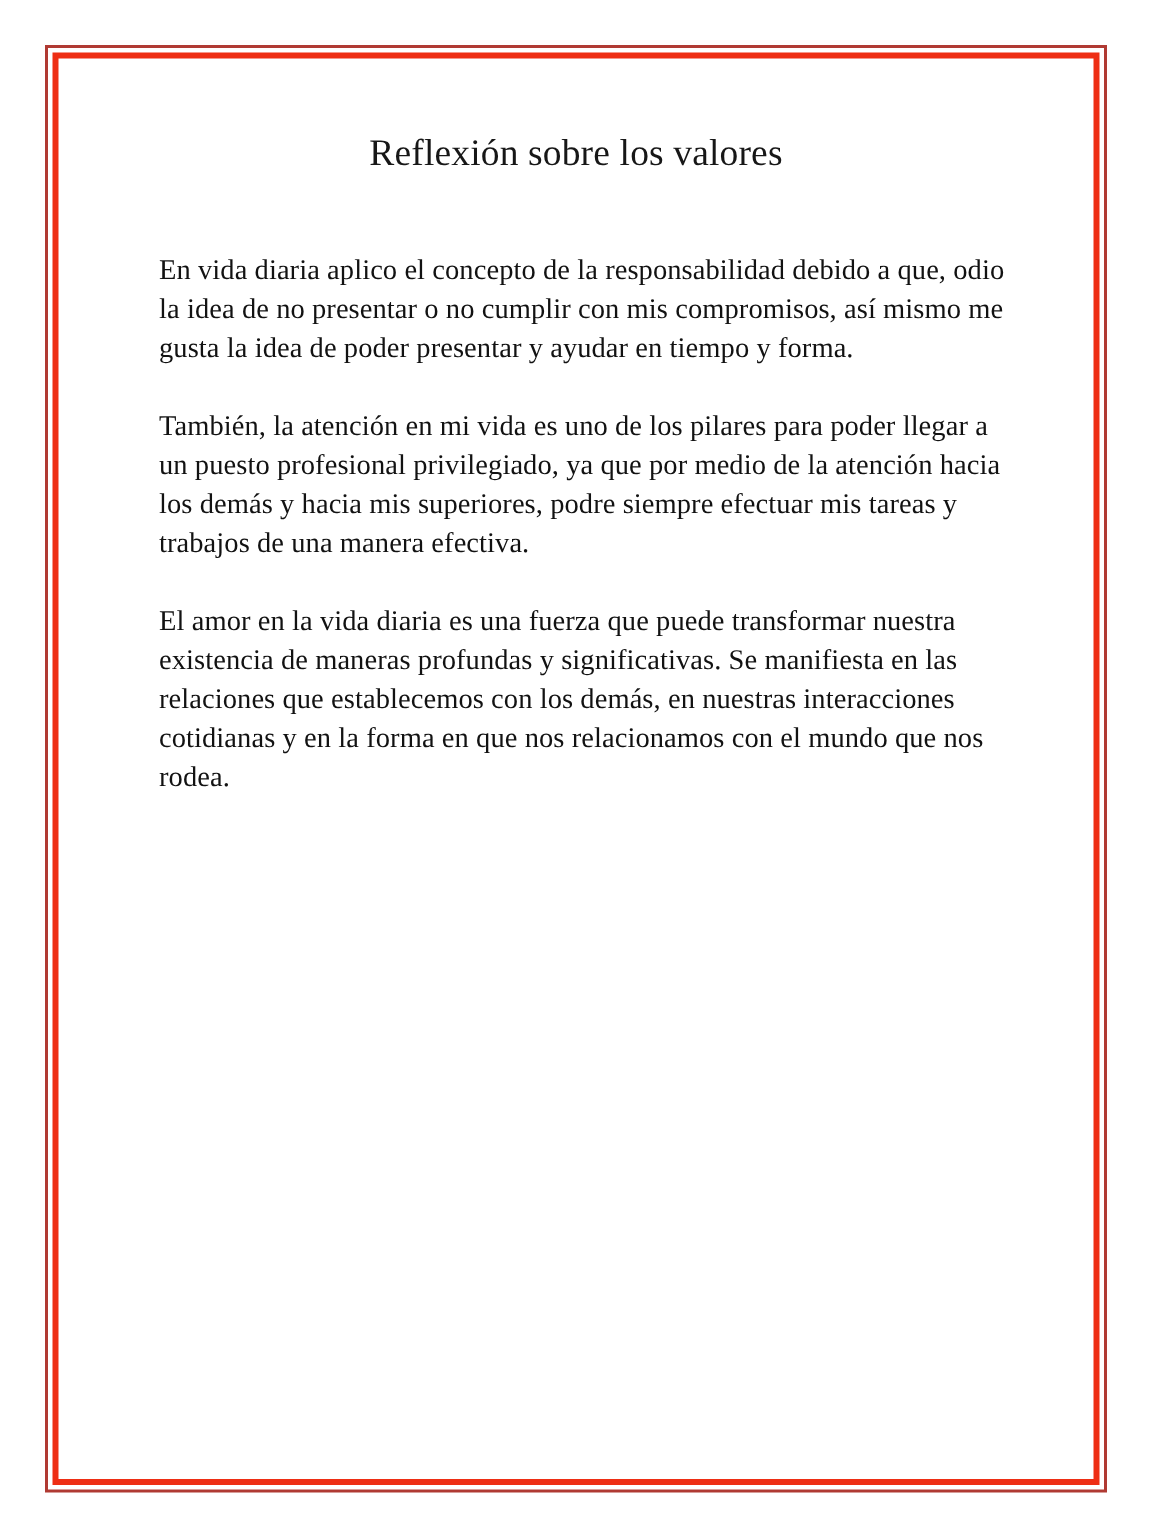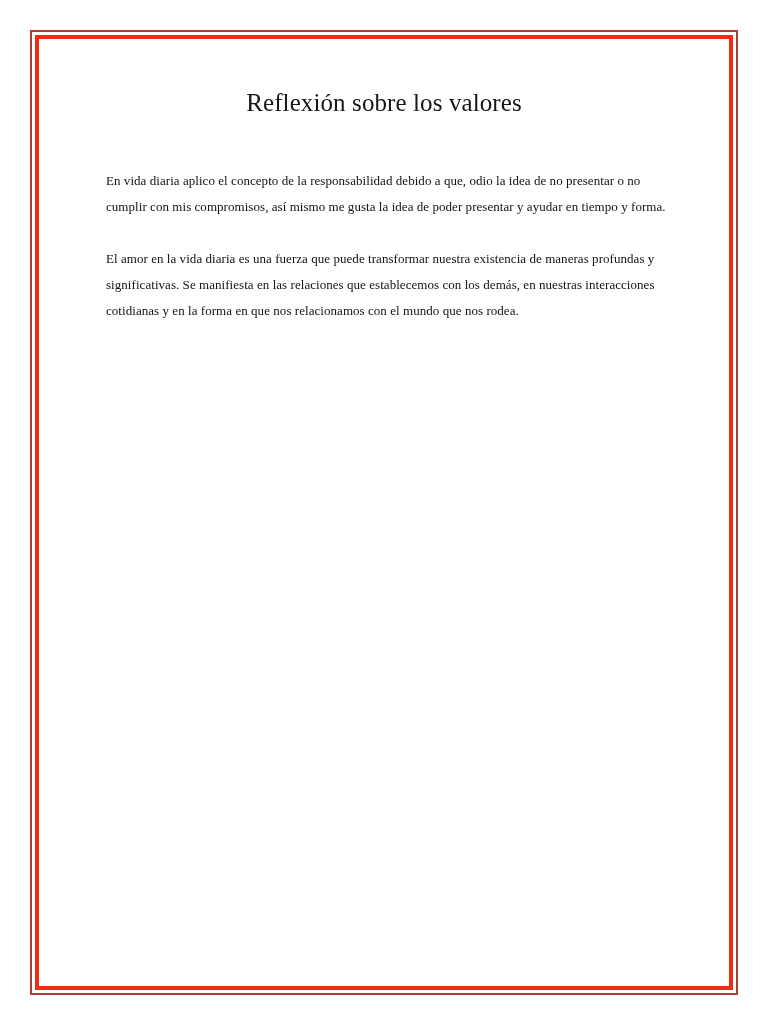--- a/index.html
+++ b/index.html
@@ -74,21 +74,21 @@
 
   .body-block {
     position: absolute;
     left: 106px;
     top: 168px;
     width: 566px;
   }
 
   .para {
     margin: 0 0 26px 0;
-    font-size: 13px;
+    font-size: 19px;
     line-height: 26px;
     text-align: left;
     color: #121212;
     letter-spacing: 0.05px;
   }
 
   .para:last-child {
     margin-bottom: 0;
   }
 </style>
@@ -99,17 +99,18 @@
 
   <div class="border-outer"></div>
   <div class="border-inner"></div>
 
   <div class="content">
 
     <h1 class="doc-title">Reflexión sobre los valores</h1>
 
     <div class="body-block">
       <p class="para">En vida diaria aplico el concepto de la responsabilidad debido a que, odio la idea de no presentar o no cumplir con mis compromisos, así mismo me gusta la idea de poder presentar y ayudar en tiempo y forma.</p>
+      <p class="para">También, la atención en mi vida es uno de los pilares para poder llegar a un puesto profesional privilegiado, ya que por medio de la atención hacia los demás y hacia mis superiores, podre siempre efectuar mis tareas y trabajos de una manera efectiva.</p>
       <p class="para">El amor en la vida diaria es una fuerza que puede transformar nuestra existencia de maneras profundas y significativas. Se manifiesta en las relaciones que establecemos con los demás, en nuestras interacciones cotidianas y en la forma en que nos relacionamos con el mundo que nos rodea.</p>
     </div>
 
   </div>
 </div>
 
 </body></html>

